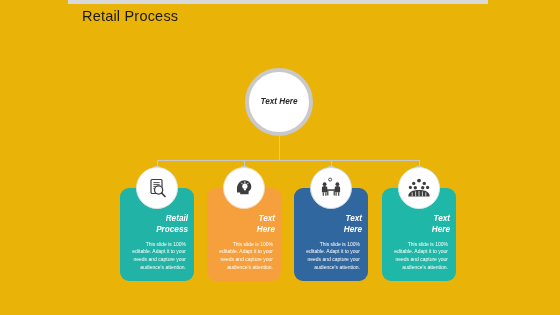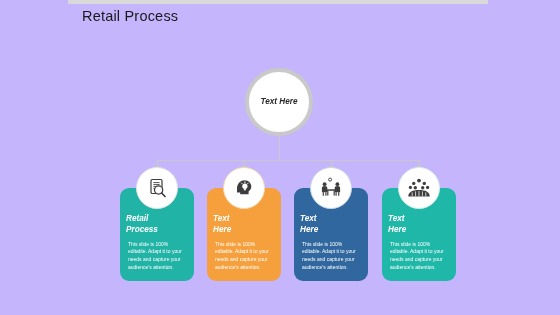--- a/index.html
+++ b/index.html
@@ -13,21 +13,21 @@
     overflow: hidden;
     font-family: "Liberation Sans", sans-serif;
     position: relative;
   }
 
   #slide {
     position: absolute;
     left: 0; top: 0;
     width: 560px;
     height: 315px;
-    background: #c4b5fd;
+    background: #eab308;
   }
 
   
   .top-bar {
     position: absolute;
     left: 68px;
     top: 0px;
     width: 420px;
     height: 4px;
     background: #d9d9d9;
@@ -105,21 +105,21 @@
 
   
   .card {
     position: absolute;
     top: 188px;
     width: 74px;
     height: 93px;
     border-radius: 9px;
     box-sizing: border-box;
     padding: 26px 6px 6px 6px;
-    text-align: left;
+    text-align: right;
     color: #ffffff;
   }
   .card-title {
     font-size: 8.2px;
     font-weight: bold;
     font-style: italic;
     line-height: 1.32;
     margin-bottom: 5px;
     white-space: pre-line;
   }

